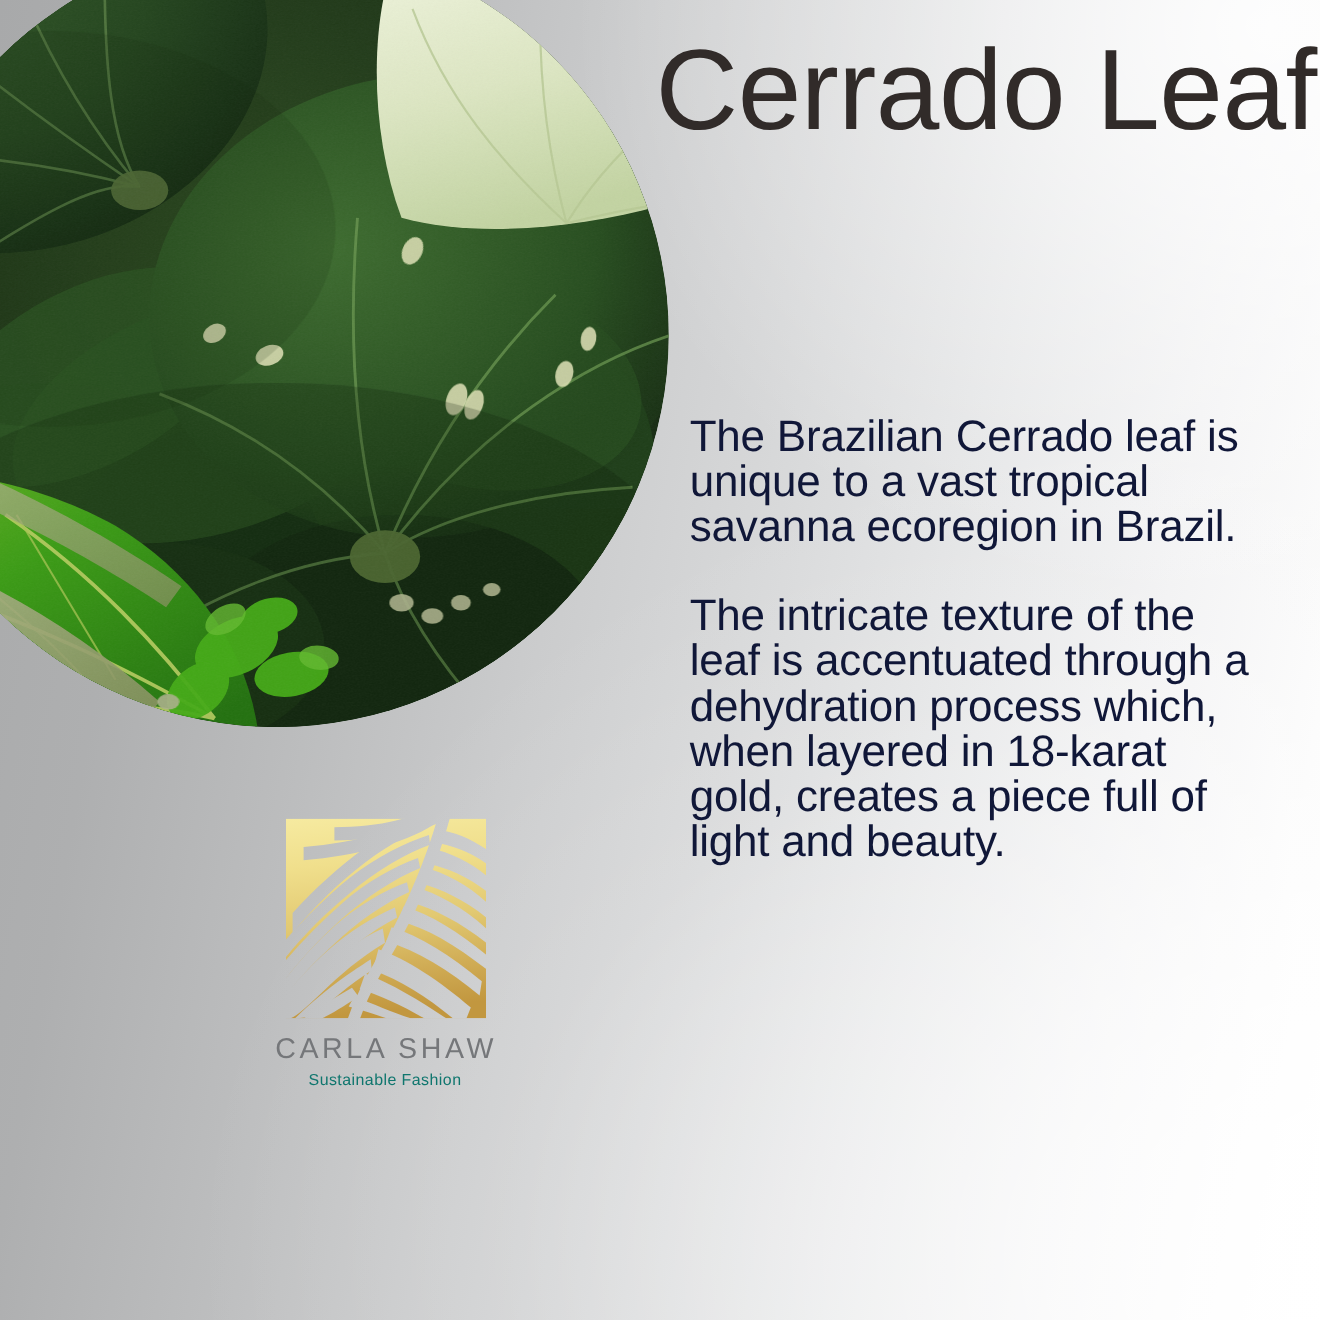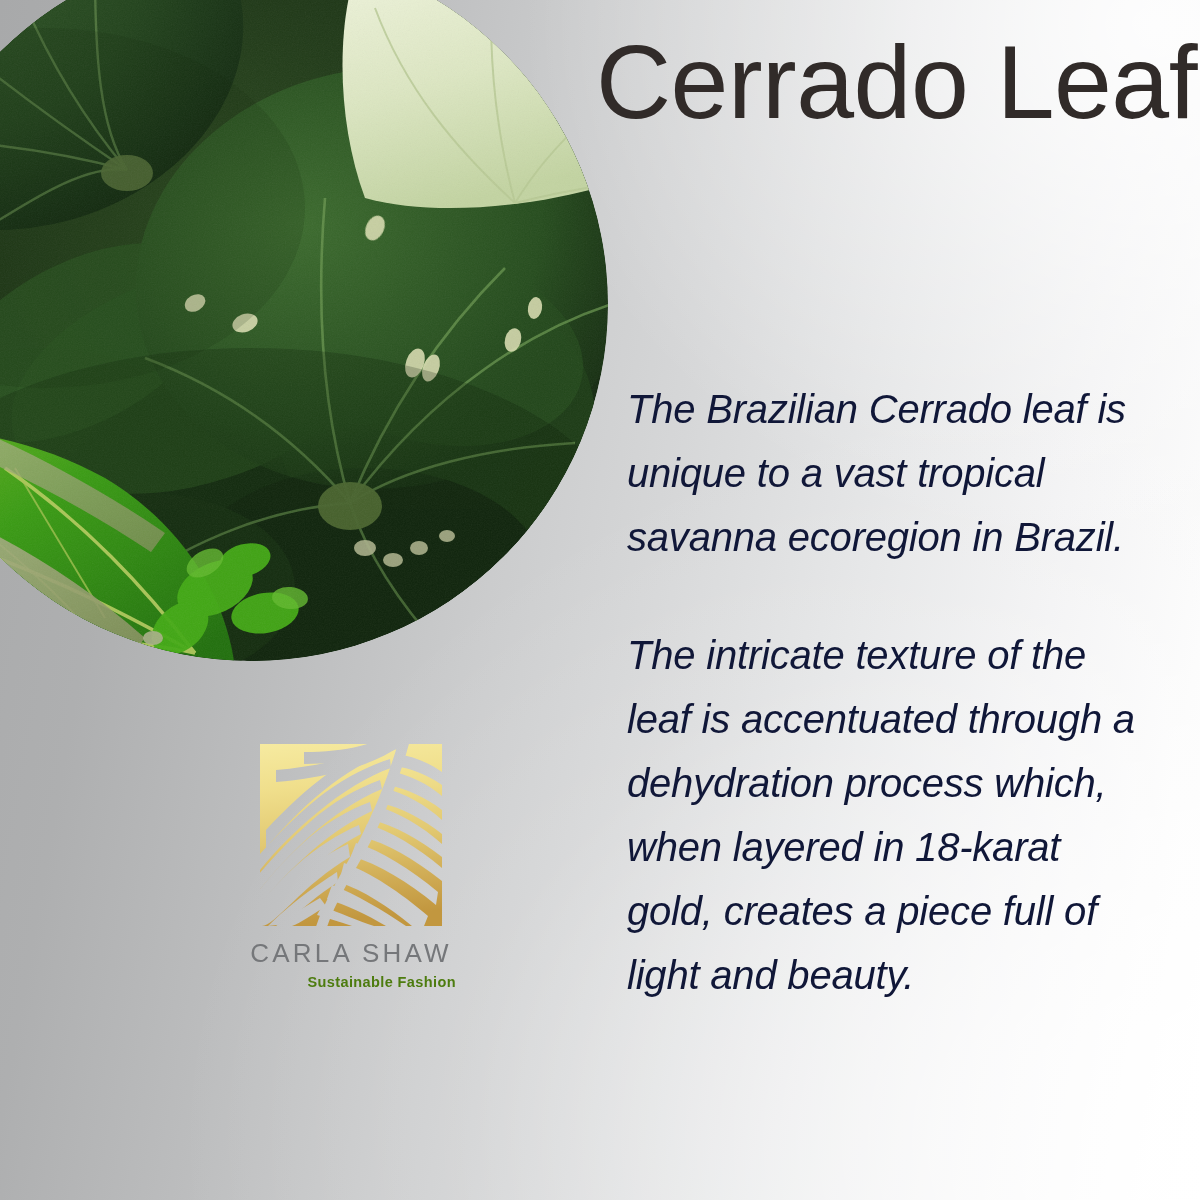--- a/index.html
+++ b/index.html
@@ -81,26 +81,25 @@
 
   
   .copy {
     position: absolute;
     left: 627px;
     top: 377px;
     width: 520px;
     color: #101738;
     font-size: 40px;
     font-weight: 400;
-    line-height: 64px;
+    line-height: 41px;
     letter-spacing: -0.2px;
-    font-style: italic;
   }
   .copy p { margin: 0; }
-  .copy p + p { margin-top: 54px; }
+  .copy p + p { margin-top: 40px; }
 
   
   .logo {
     position: absolute;
     left: 196px;
     top: 744px;
     width: 214px;
     margin-left: 48px;
   }
   .logo-mark {
@@ -117,25 +116,25 @@
     text-align: center;
     font-size: 26px;
     font-weight: 400;
     letter-spacing: 3.2px;
     color: #75777a;
     line-height: 1;
   }
   .logo-tagline {
     margin-top: 9px;
     padding-right: 2px;
-    text-align: right;
+    text-align: center;
     font-size: 14.5px;
-    font-weight: 700;
+    font-weight: 400;
     letter-spacing: 0.4px;
-    color: #4d7c0f;
+    color: #0f766e;
     line-height: 1;
   }
 </style>
 </head>
 <body>
 
 <div id="page">
 
   <div class="bg-base"></div>
   <div class="bg-sheen"></div>

